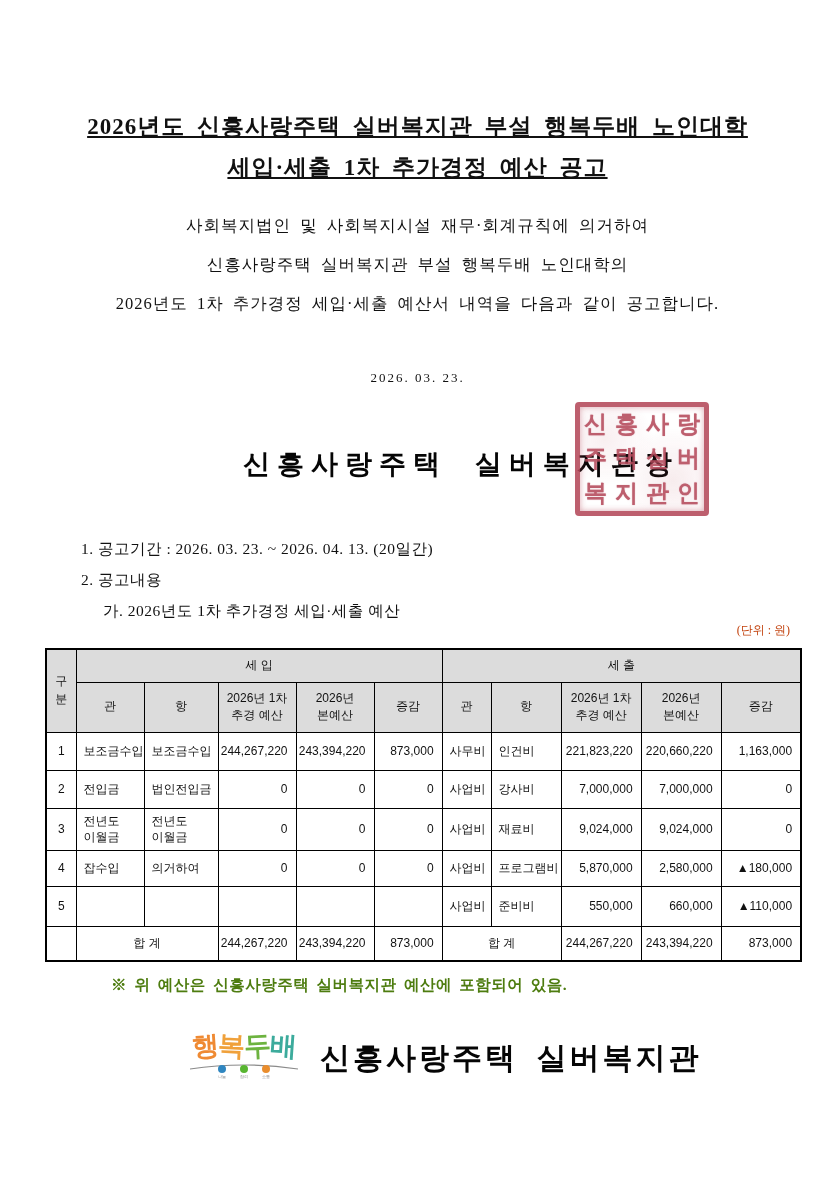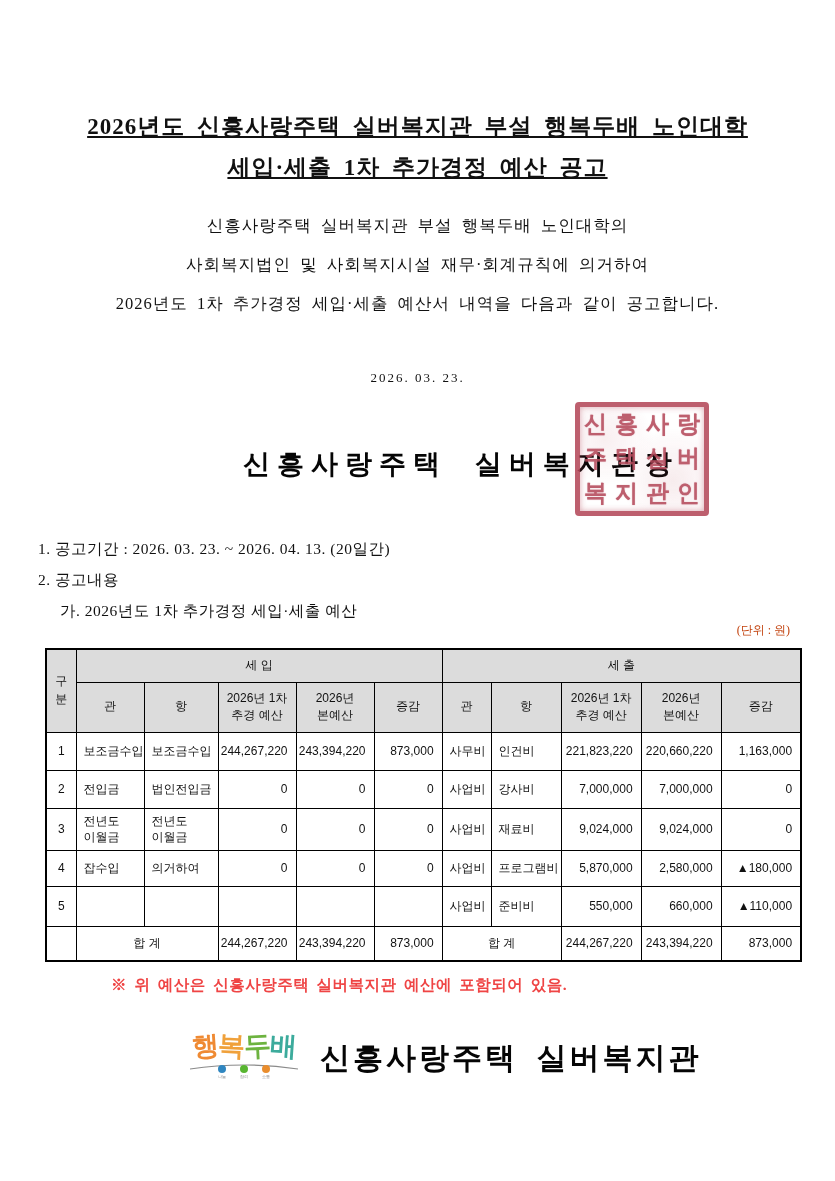--- a/index.html
+++ b/index.html
@@ -29,41 +29,41 @@
     color:#b5495b; font-weight:bold; font-size:23px;
     opacity:0.88; box-shadow:inset 0 0 6px rgba(181,73,91,.55);
     text-shadow:0 0 1px rgba(181,73,91,.7);
     background:
       radial-gradient(circle at 20% 30%, rgba(181,73,91,.10), transparent 40%),
       radial-gradient(circle at 75% 70%, rgba(181,73,91,.12), transparent 45%);
   }
   .seal span { line-height:1; transform:scaleY(1.05); }
   
   .items-block { position:absolute; top:533px; left:38px; width:760px; }
-  .item-line { font-size:15.5px; line-height:31px; letter-spacing:.5px; color:#111; }
+  .item-line { font-size:15.5px; line-height:31px; letter-spacing:.5px; color:#111;margin-left:43px; }
   .item-sub { padding-left:22px; }
   
   .unit-label { position:absolute; top:622px; left:0; width:790px; text-align:right;
                 font-size:12px; color:#c2410c; }
   
   .budget-table {
     position:absolute; top:648px; left:45px; width:755px;
     border-collapse:collapse; table-layout:fixed;
     font-family:"Liberation Sans", sans-serif; font-size:12px; color:#111;
     border:2px solid #000;
   }
   .budget-table th, .budget-table td { border:1px solid #000; white-space:pre-line; overflow:hidden; }
   .budget-table thead th { background:#dcdcdc; font-weight:normal; text-align:center; vertical-align:middle; line-height:1.45; }
   .budget-table td { background:#fff; vertical-align:middle; line-height:1.35; }
   .c { text-align:center; }
   .l { text-align:left; padding-left:7px; }
   .r { text-align:right; padding-right:8px; }
   
   .note-line { position:absolute; top:975px; left:0; width:678px; text-align:center;
-               font-size:15.5px; font-weight:bold; letter-spacing:.5px; word-spacing:3px; color:#ef4444; }
+               font-size:15.5px; font-weight:bold; letter-spacing:.5px; word-spacing:3px; color:#4d7c0f; }
   
   .footer-logo { position:absolute; top:1031px; left:183px; width:122px; text-align:center; }
   .logo-text { font-size:27px; font-weight:bold; letter-spacing:-1px;
                font-family:"Liberation Sans", sans-serif; line-height:30px; }
   .logo-arc { display:block; margin:2px auto 0; }
   .logo-dots { display:flex; justify-content:center; gap:14px; margin-top:-6px; }
   .logo-dot-col { display:flex; flex-direction:column; align-items:center; }
   .logo-dot { width:8px; height:8px; border-radius:50%; }
   .logo-dot-label { font-size:4px; color:#8a8a8a; margin-top:1px; letter-spacing:0; }
   .footer-org { position:absolute; top:1038px; left:320px; font-size:30px; font-weight:bold;
@@ -73,22 +73,22 @@
 <body>
 
 <div class="page">
 
   <div class="title-block">
     <div class="title-line">2026년도 신흥사랑주택 실버복지관 부설 행복두배 노인대학</div>
     <div class="title-line">세입·세출 1차 추가경정 예산 공고</div>
   </div>
 
   <div class="intro-block">
+    <div class="intro-line">사회복지법인 및 사회복지시설 재무·회계규칙에 의거하여</div>
     <div class="intro-line">신흥사랑주택 실버복지관 부설 행복두배 노인대학의</div>
-    <div class="intro-line">사회복지법인 및 사회복지시설 재무·회계규칙에 의거하여</div>
     <div class="intro-line">2026년도 1차 추가경정 세입·세출 예산서 내역을 다음과 같이 공고합니다.</div>
   </div>
 
   <div class="date-line">2026.  03.  23.</div>
 
   <div class="sig-line">신흥사랑주택 실버복지관장</div>
   <div class="seal">
     <span>신</span>
     <span>흥</span>
     <span>사</span>

